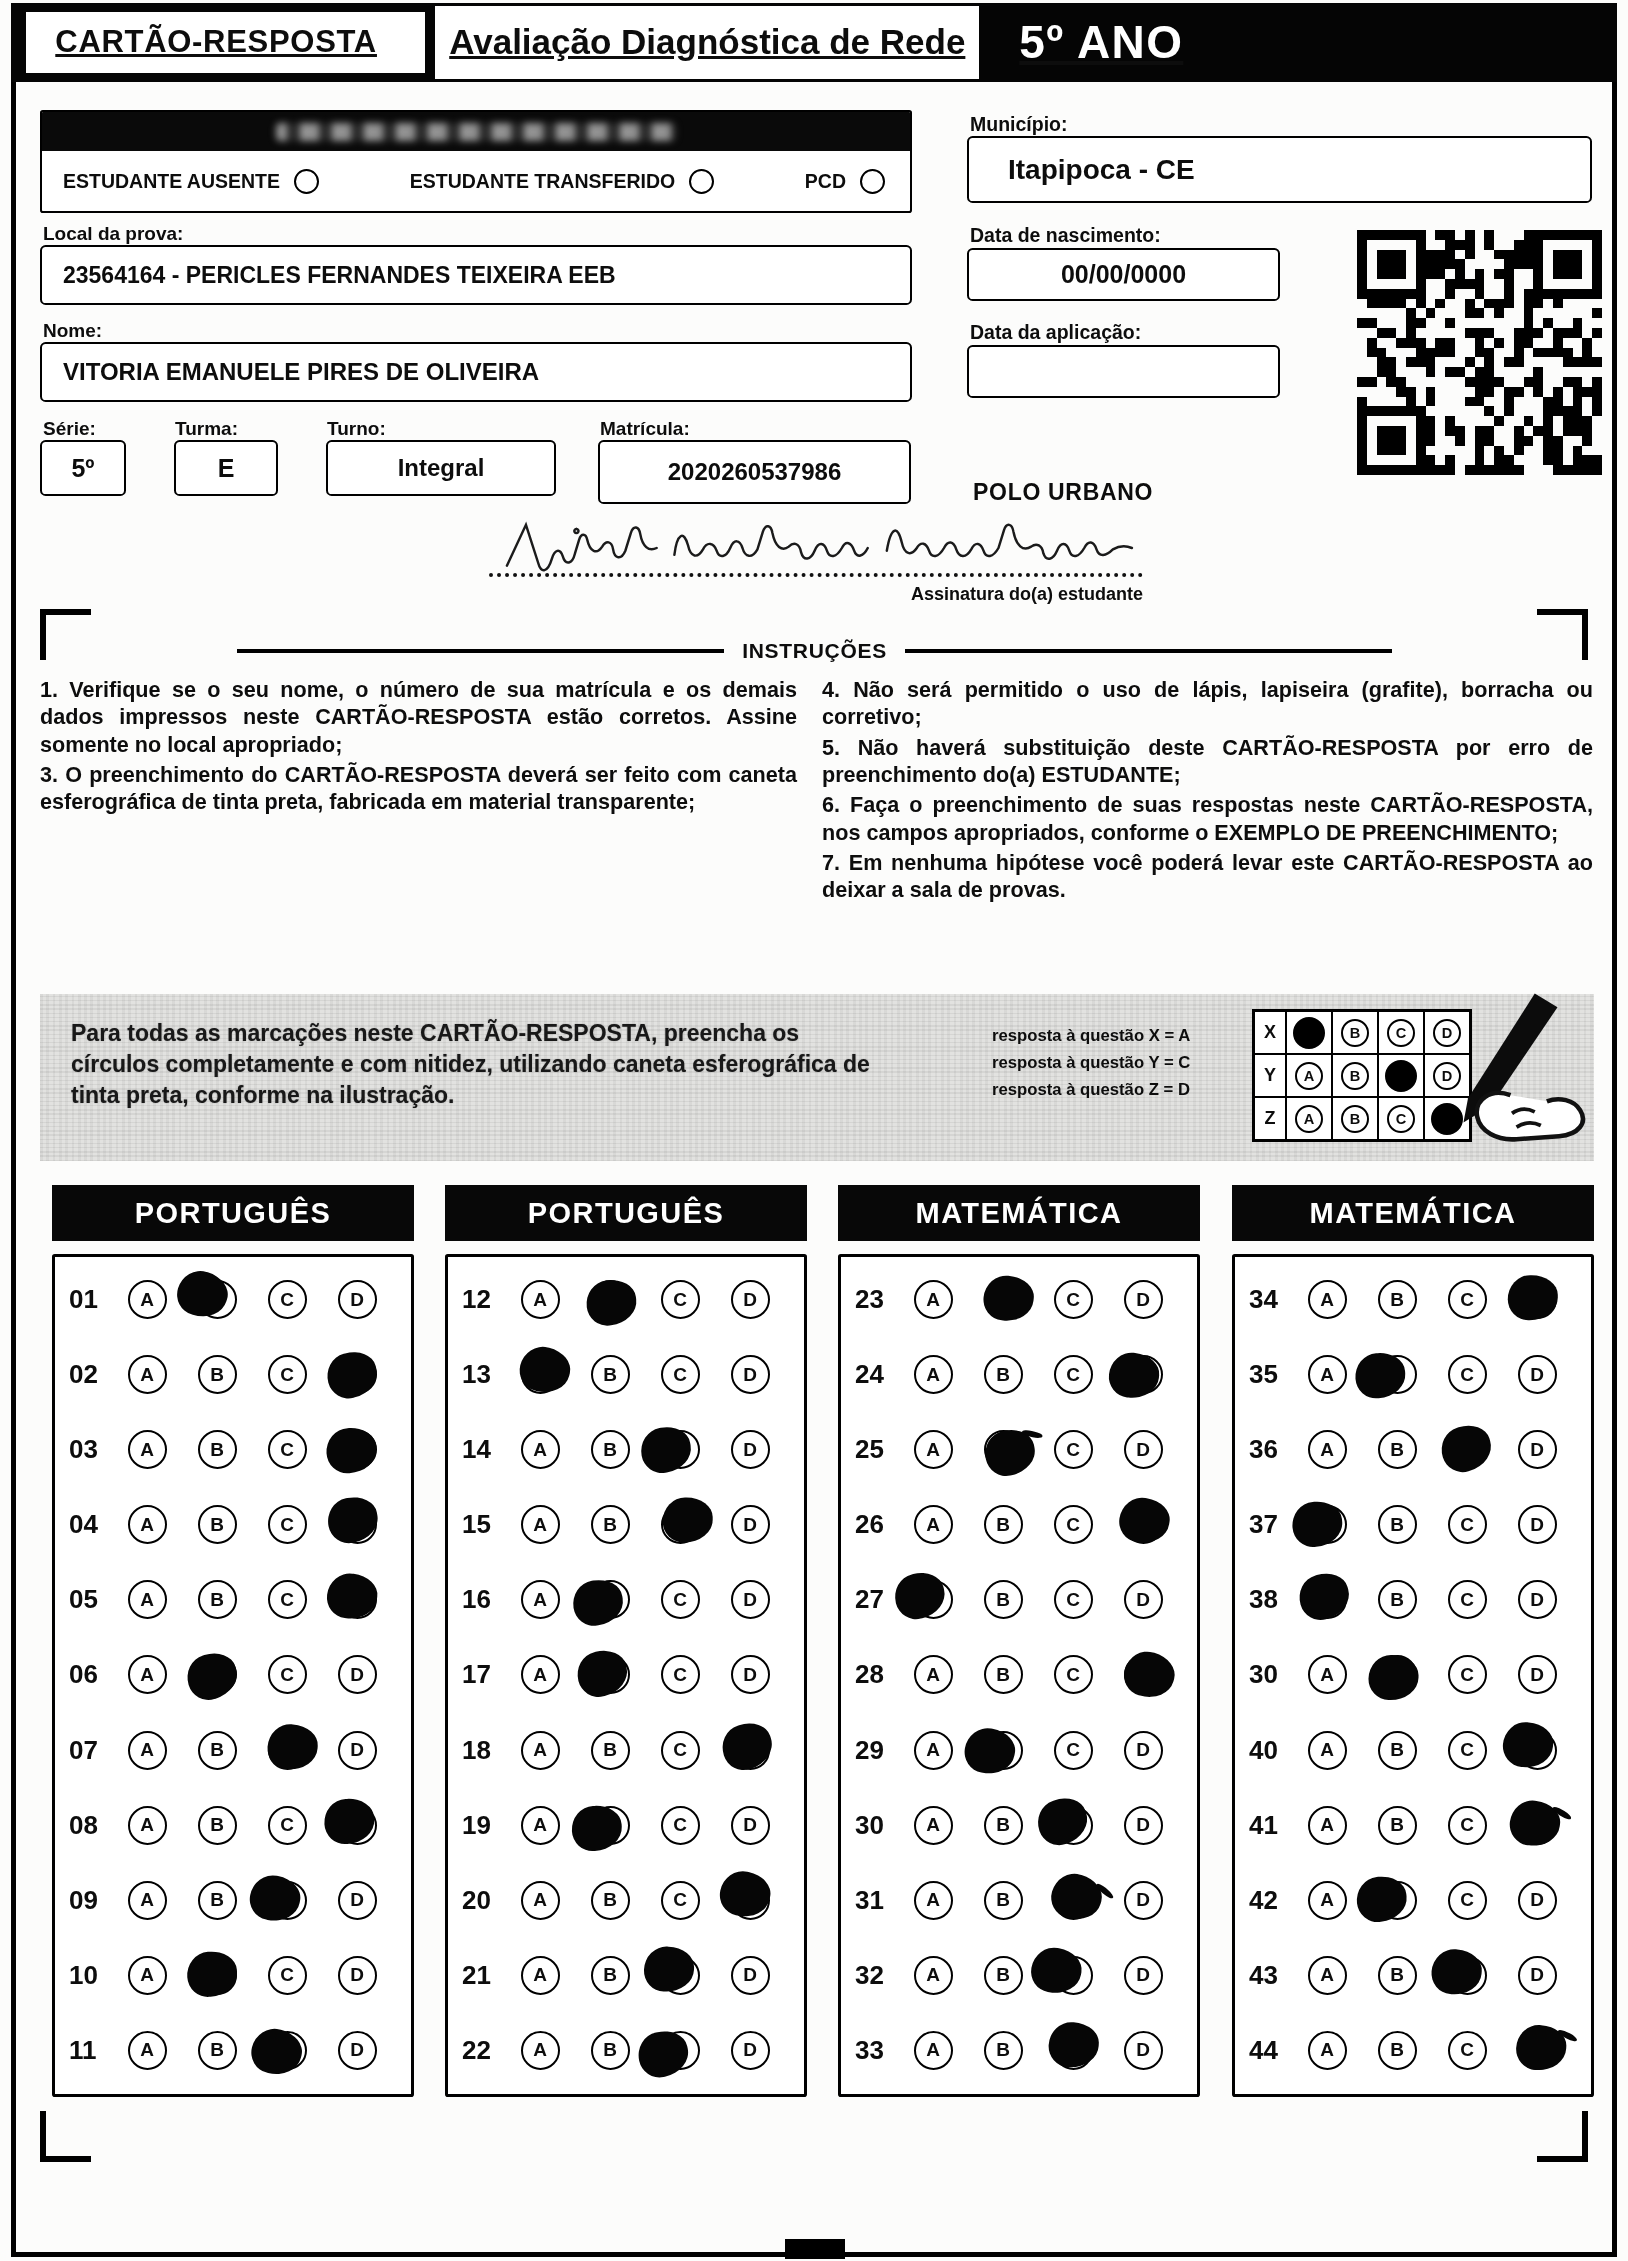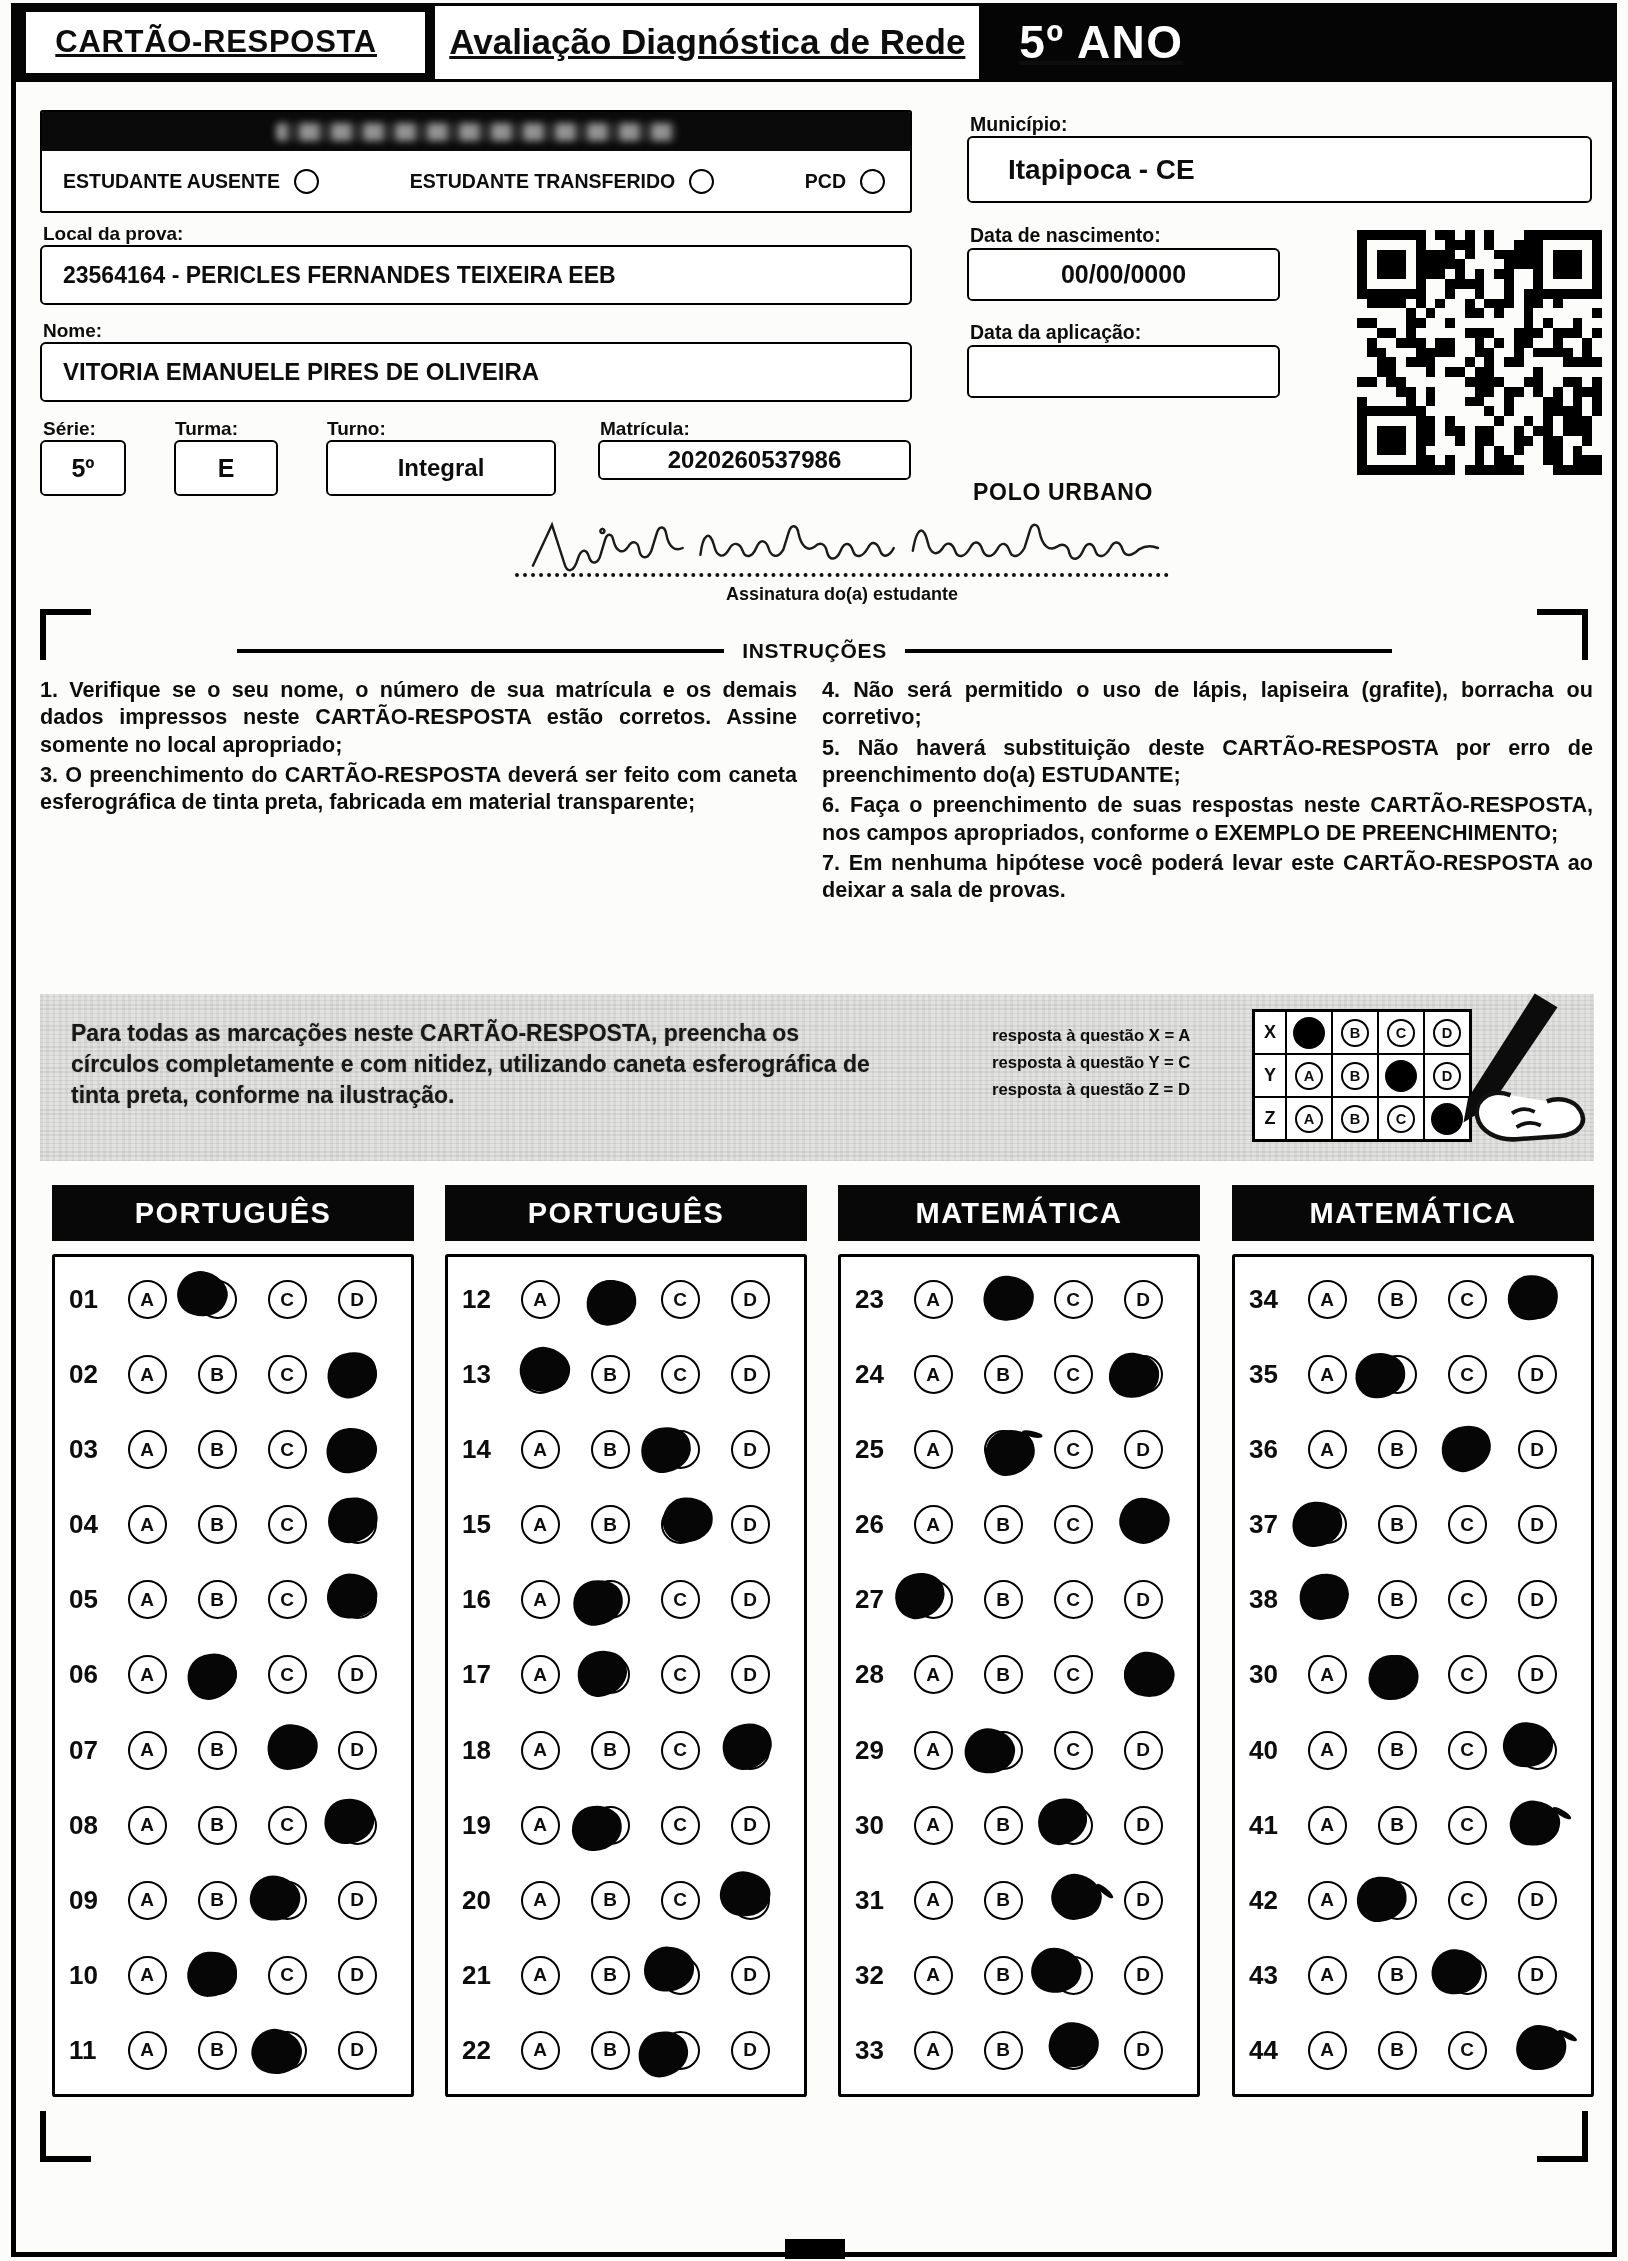--- a/index.html
+++ b/index.html
@@ -32,34 +32,34 @@
   .local-box { left: 40px;  top: 245px; width: 872px; height: 60px; font-size: 23px; padding-left: 21px; }
   .nome-lbl  { left: 43px;  top: 320px; }
   .nome-box  { left: 40px;  top: 342px; width: 872px; height: 60px; font-size: 24px; padding-left: 21px; }
   .serie-lbl     { left: 43px;  top: 418px; }
   .turma-lbl     { left: 175px; top: 418px; }
   .turno-lbl     { left: 327px; top: 418px; }
   .matricula-lbl { left: 600px; top: 418px; }
   .serie-box     { left: 40px;  top: 440px; width: 86px; height: 56px; justify-content: center; font-size: 25px; }
   .turma-box     { left: 174px; top: 440px; width: 104px; height: 56px; justify-content: center; font-size: 25px; }
   .turno-box     { left: 326px; top: 440px; width: 230px; height: 56px; justify-content: center; font-size: 24px; }
-  .matricula-box { left: 598px; top: 440px; width: 313px; height: 40px; justify-content: center; font-size: 24px; }
+  .matricula-box { left: 598px; top: 440px; width: 313px; height: 64px; justify-content: center; font-size: 24px; }
 
   .municipio-lbl  { left: 970px; top: 113px; font-size: 19.5px; }
   .municipio-box  { left: 967px; top: 136px; width: 625px; height: 67px; font-size: 28px; padding-left: 39px; }
   .nascimento-lbl { left: 970px; top: 224px; font-size: 19.5px; }
   .nascimento-box { left: 967px; top: 248px; width: 313px; height: 53px; justify-content: center; font-size: 25px; }
   .aplicacao-lbl  { left: 970px; top: 321px; font-size: 19.5px; }
   .aplicacao-box  { left: 967px; top: 345px; width: 313px; height: 53px; }
   .polo { position: absolute; left: 973px; top: 479px; font-size: 23px; font-weight: 700; letter-spacing: 0.7px; }
 
   .qr { position: absolute; left: 1357px; top: 230px; width: 245px; height: 245px; }
   .qr svg { width: 100%; height: 100%; shape-rendering: crispEdges; }
 
-  .sig-wrap  { position: absolute; left: 515px; top: 512px; width: 654px; text-align: center; }
+  .sig-wrap  { position: absolute; left: 489px; top: 512px; width: 654px; text-align: right; }
   .sig-svg   { display: block; width: 640px; height: 72px; margin: 0 auto -11px; }
   .sig-line  { border-bottom: 4.2px dotted #111; width: 100%; height: 0; }
   .sig-label { margin-top: 7px; font-size: 18px; font-weight: 700; }
 
   
   .corner { position: absolute; width: 51px; height: 51px; }
   .corner.tl { left: 40px;   top: 609px;  border-top: 6.3px solid #000;    border-left: 6.3px solid #000; }
   .corner.tr { left: 1537px; top: 609px;  border-top: 6.3px solid #000;    border-right: 6.3px solid #000; }
   .corner.bl { left: 40px;   top: 2111px; border-bottom: 6.3px solid #000; border-left: 6.3px solid #000; }
   .corner.br { left: 1537px; top: 2111px; border-bottom: 6.3px solid #000; border-right: 6.3px solid #000; }

